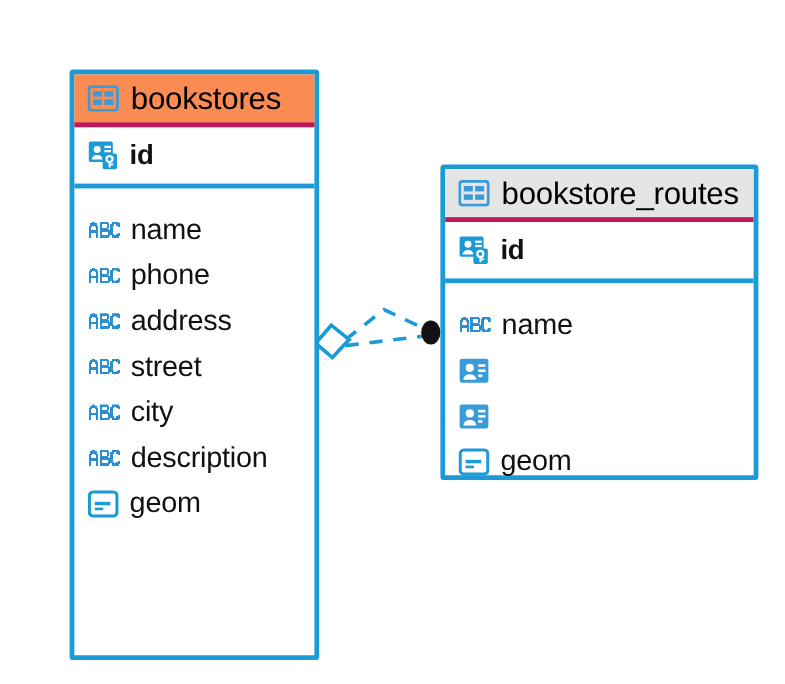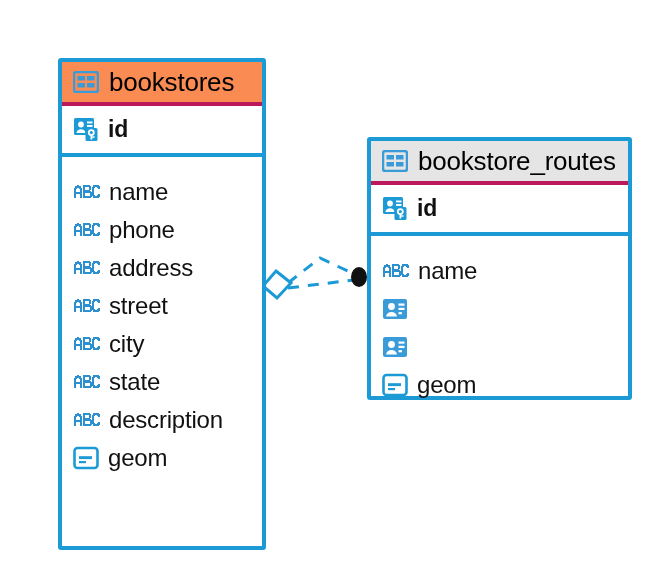--- a/index.html
+++ b/index.html
@@ -202,30 +202,20 @@
         <span class="icon abc-icon">
           <svg viewBox="0 0 27 14" xmlns="http://www.w3.org/2000/svg" shape-rendering="crispEdges">
             <path d="M1 13 V3 H2 V1 H4 V0 H6 V1 H8 V3 H9 V13 H7 V9 H3 V13 Z M3 7 H7 V4 H6 V3 H4 V4 H3 Z" fill="#2b8fd0"></path>
             <path d="M10 13 V0 H17 V1 H18 V5 H17 V6 H18 V7 H19 V12 H18 V13 Z M12 5 H16 V2 H12 Z M12 11 H17 V8 H12 Z" fill="#2b8fd0"></path>
             <path d="M20 13 V11 H19 V2 H20 V0 H26 V1 H27 V4 H25 V3 H24 V2 H22 V3 H21 V10 H22 V11 H24 V10 H25 V9 H27 V12 H26 V13 Z" fill="#2b8fd0"></path>
           </svg>
         </span>
         <span class="label">city</span>
       </div>
 
-      <div class="row">
-        <span class="icon abc-icon">
-          <svg viewBox="0 0 27 14" xmlns="http://www.w3.org/2000/svg" shape-rendering="crispEdges">
-            <path d="M1 13 V3 H2 V1 H4 V0 H6 V1 H8 V3 H9 V13 H7 V9 H3 V13 Z M3 7 H7 V4 H6 V3 H4 V4 H3 Z" fill="#2b8fd0"></path>
-            <path d="M10 13 V0 H17 V1 H18 V5 H17 V6 H18 V7 H19 V12 H18 V13 Z M12 5 H16 V2 H12 Z M12 11 H17 V8 H12 Z" fill="#2b8fd0"></path>
-            <path d="M20 13 V11 H19 V2 H20 V0 H26 V1 H27 V4 H25 V3 H24 V2 H22 V3 H21 V10 H22 V11 H24 V10 H25 V9 H27 V12 H26 V13 Z" fill="#2b8fd0"></path>
-          </svg>
-        </span>
-        <span class="label">state</span>
-      </div>
 
 
       <div class="row">
         <span class="icon abc-icon">
           <svg viewBox="0 0 27 14" xmlns="http://www.w3.org/2000/svg" shape-rendering="crispEdges">
             <path d="M1 13 V3 H2 V1 H4 V0 H6 V1 H8 V3 H9 V13 H7 V9 H3 V13 Z M3 7 H7 V4 H6 V3 H4 V4 H3 Z" fill="#2b8fd0"></path>
             <path d="M10 13 V0 H17 V1 H18 V5 H17 V6 H18 V7 H19 V12 H18 V13 Z M12 5 H16 V2 H12 Z M12 11 H17 V8 H12 Z" fill="#2b8fd0"></path>
             <path d="M20 13 V11 H19 V2 H20 V0 H26 V1 H27 V4 H25 V3 H24 V2 H22 V3 H21 V10 H22 V11 H24 V10 H25 V9 H27 V12 H26 V13 Z" fill="#2b8fd0"></path>
           </svg>
         </span>

